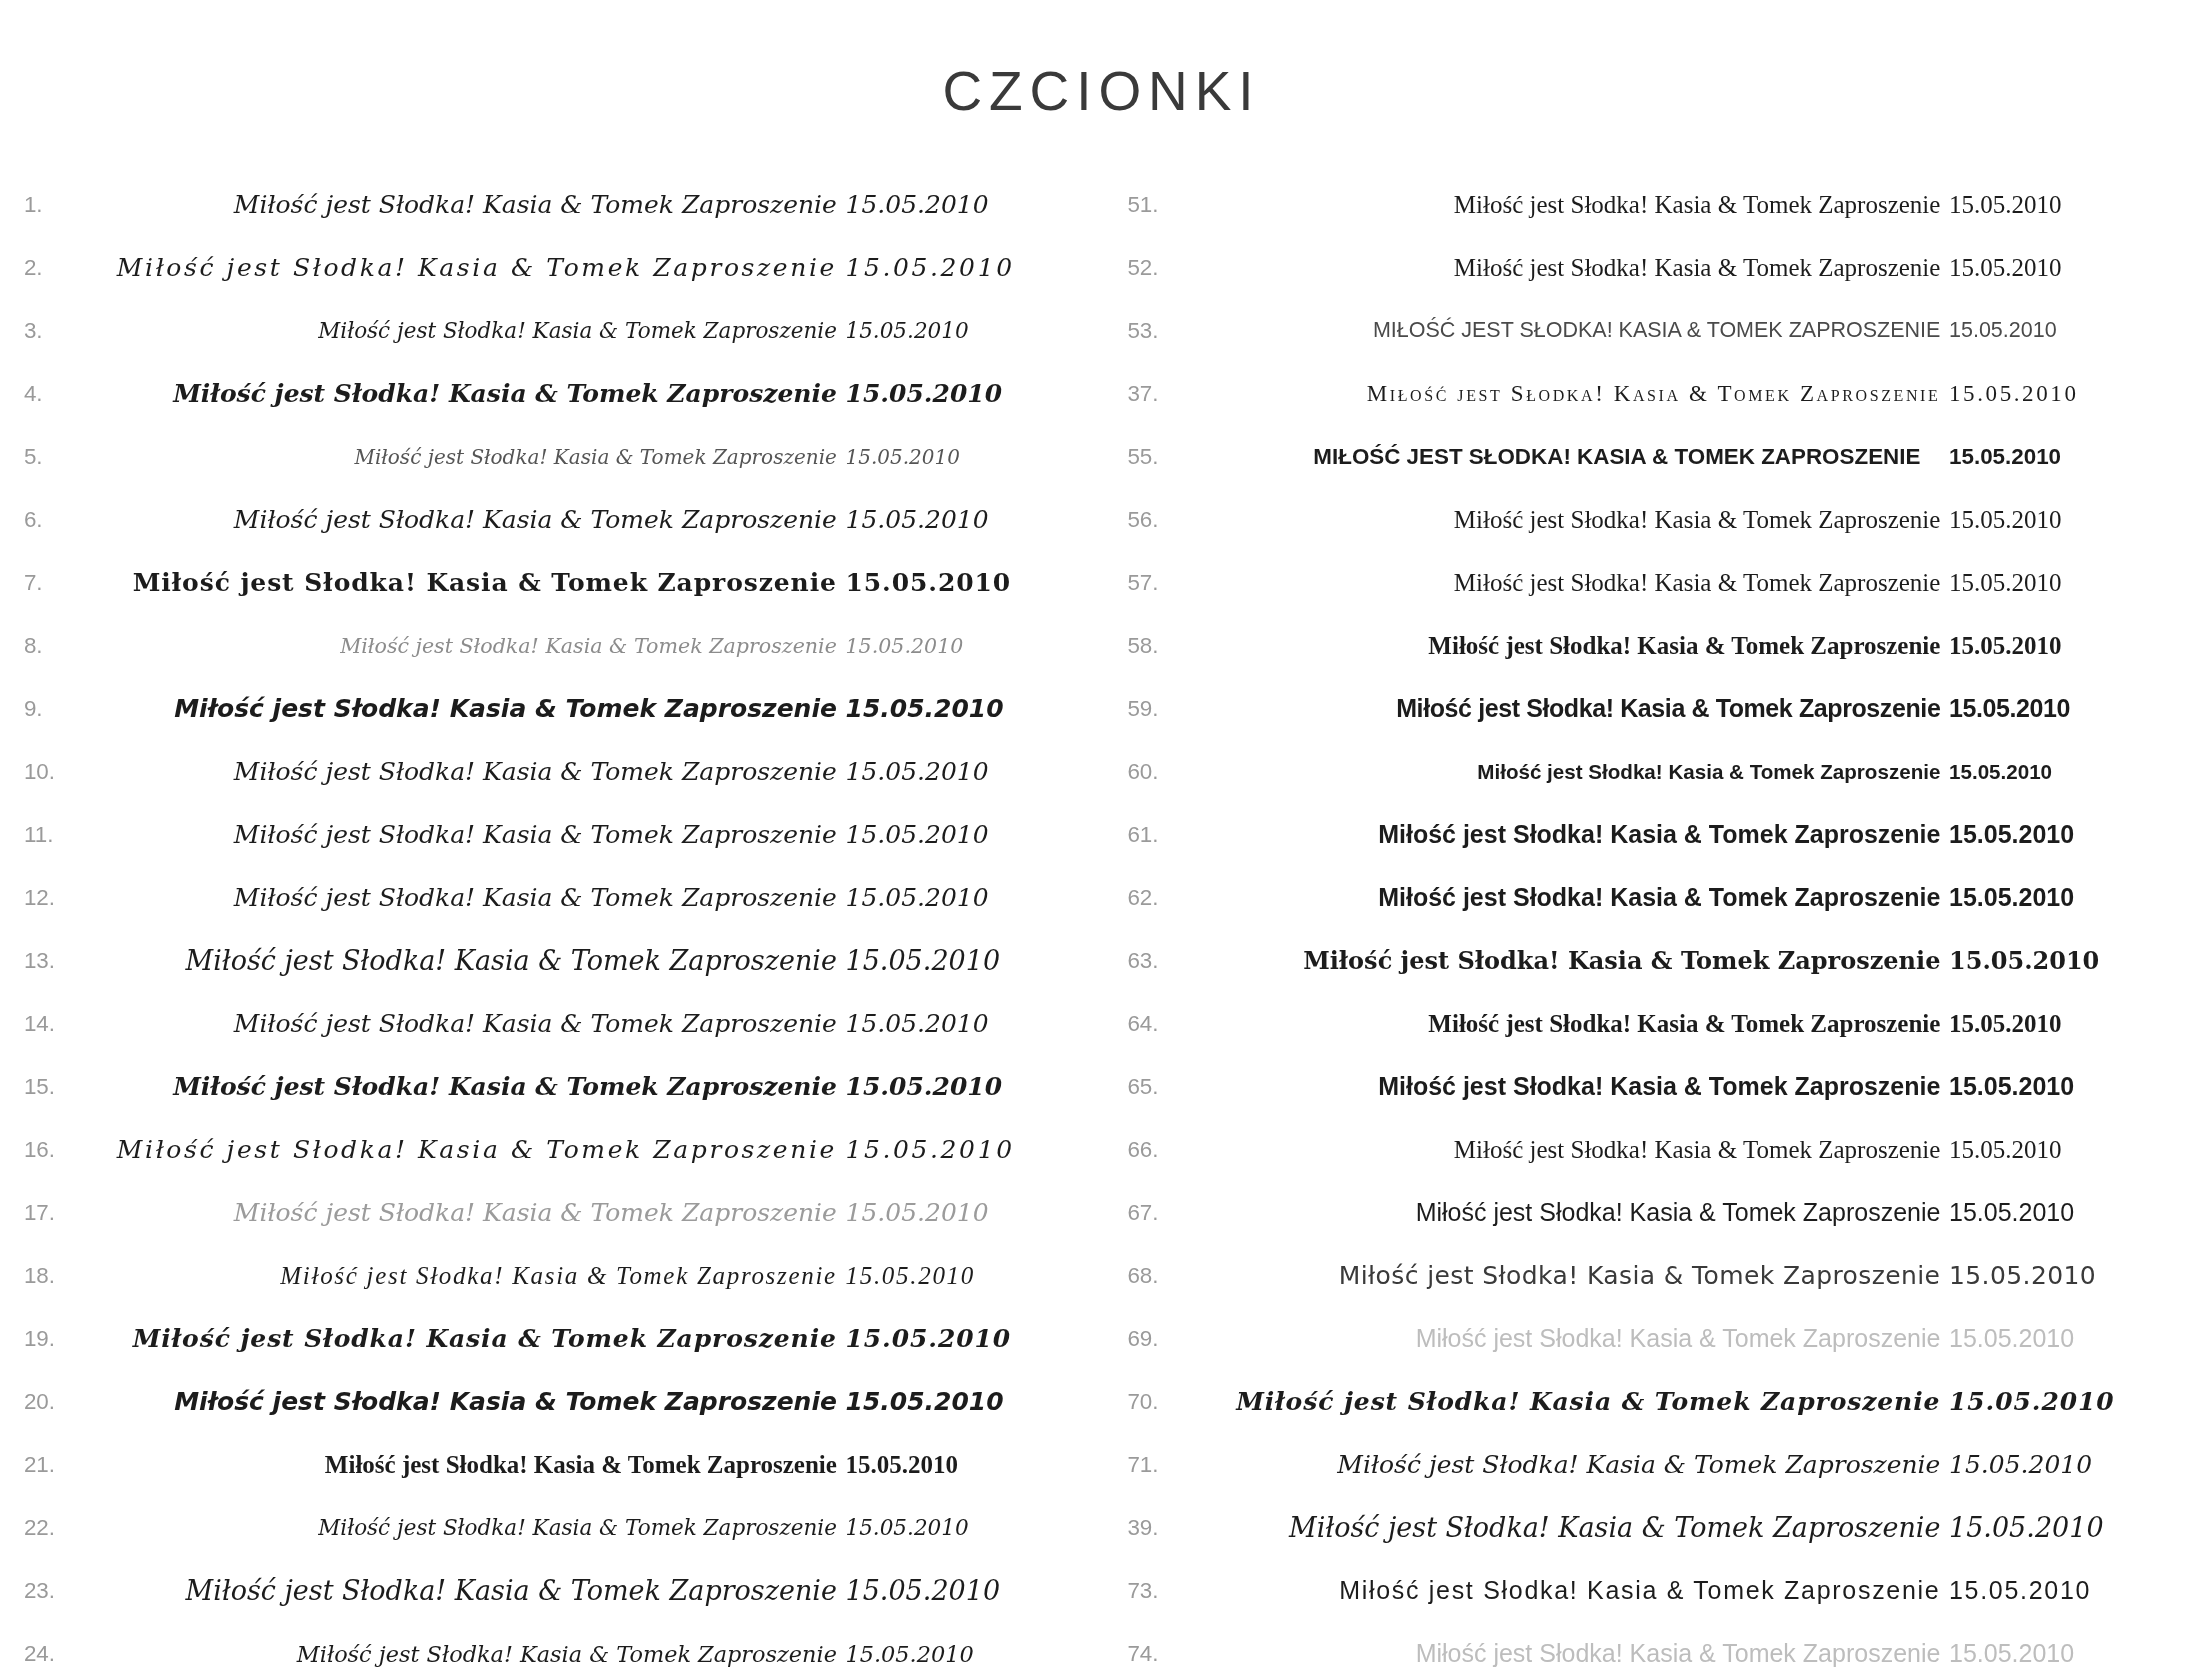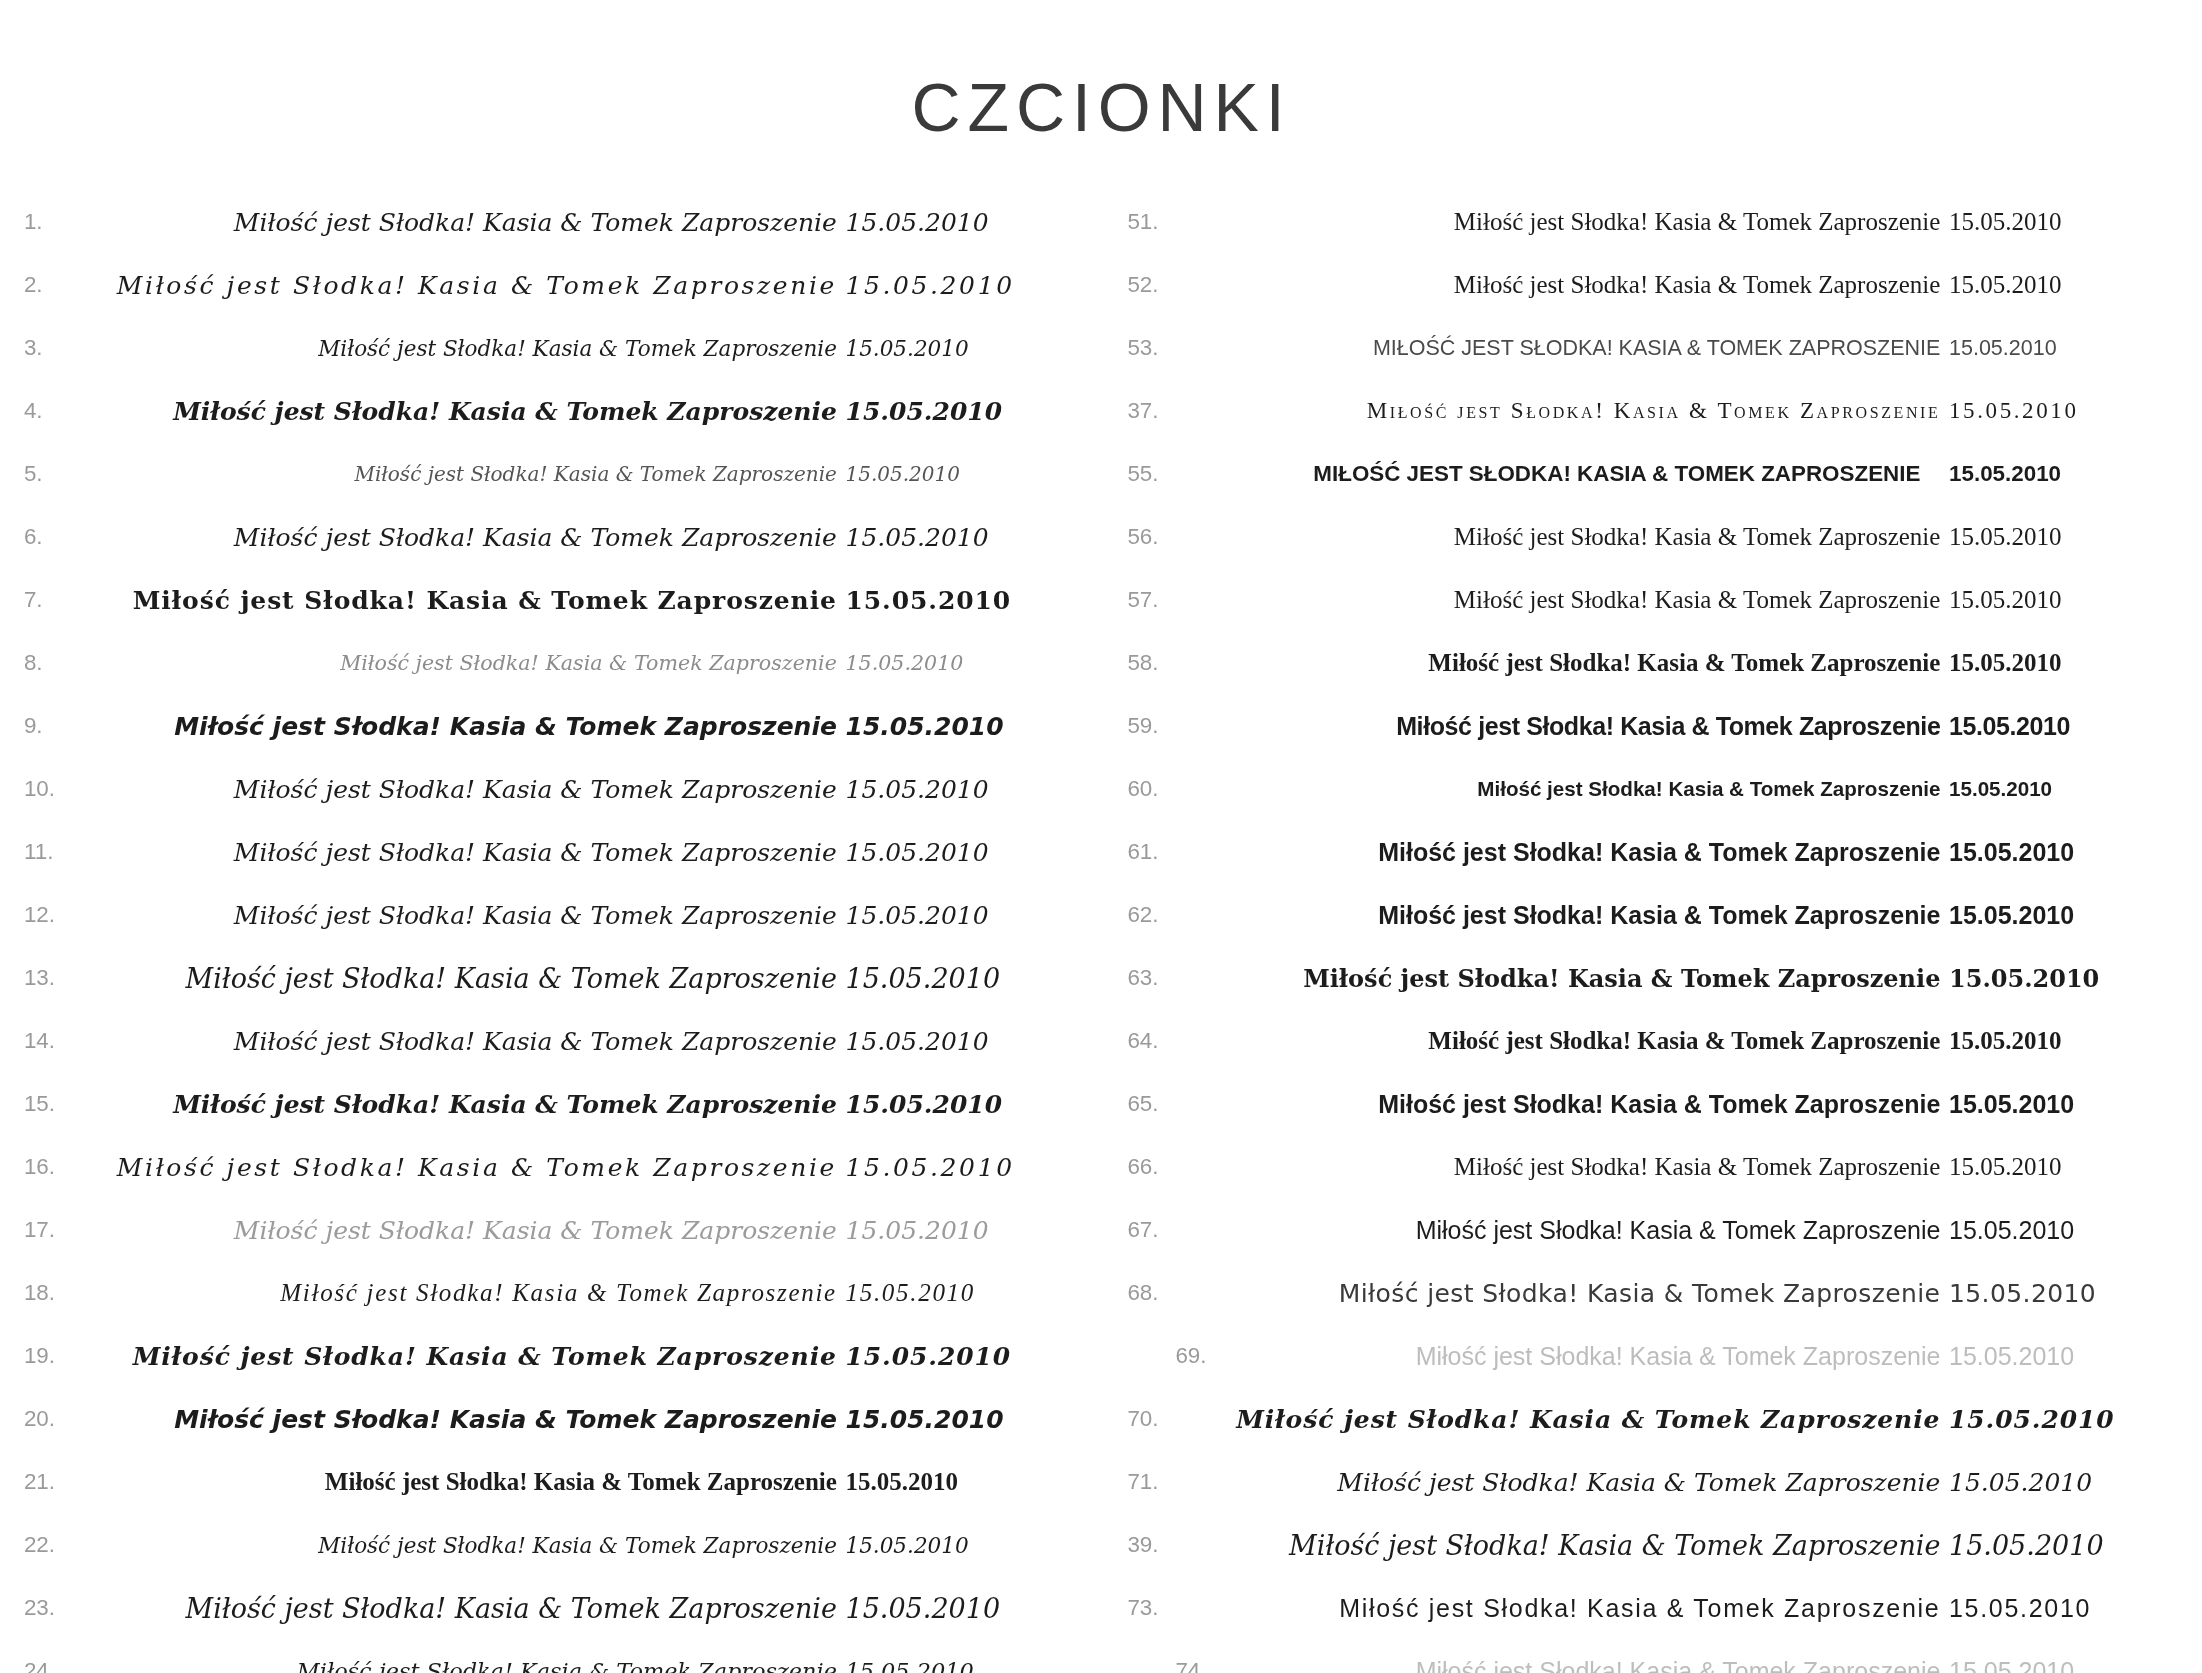--- a/index.html
+++ b/index.html
@@ -3,21 +3,21 @@
 <meta charset="utf-8">
 <style>
   html,body{margin:0;padding:0;background:#ffffff;}
   body{
     width:2203px;height:1673px;overflow:hidden;
     font-family:"Liberation Serif", serif;color:#1c1c1c;
   }
   .page-title{
     text-align:center;padding-top:22.4px;height:72px;
     font-family:"Liberation Sans", sans-serif;
-    font-size:68px;letter-spacing:6.9px;color:#3a3a3a;font-weight:normal;
+    font-size:55px;letter-spacing:6.9px;color:#3a3a3a;font-weight:normal;
   }
   .columns{
     display:grid;grid-template-columns:1fr 1fr;
     column-gap:60px;padding:5.2px 39px 0 17px;
   }
   .row{
     height:63px;display:grid;grid-template-columns:62px 1fr 215px;
     align-items:center;font-size:25px;
   }
   .row-number{
@@ -49,21 +49,21 @@
   .f-serifSp  {font-family:"Liberation Serif",serif;font-style:italic;letter-spacing:1.7px;}
   .f-capsCond {font-family:"Liberation Sans",sans-serif;font-size:21.5px;color:#4a4a4a;letter-spacing:0;}
   .f-smallcapsLs{font-family:"Liberation Serif",serif;font-variant:small-caps;letter-spacing:2.6px;font-size:23px;}
   .f-capsB    {font-family:"Liberation Sans",sans-serif;font-weight:bold;font-size:22.4px;gap:20px;}
   .f-condB    {font-family:"Liberation Sans",sans-serif;font-weight:bold;letter-spacing:-0.4px;}
   .f-sans     {font-family:"Liberation Sans",sans-serif;}
   .f-sansB    {font-family:"Liberation Sans",sans-serif;font-weight:bold;}
   .f-sansSmB  {font-family:"Liberation Sans",sans-serif;font-weight:bold;font-size:20.6px;}
   .f-sansLs   {font-family:"Liberation Sans",sans-serif;letter-spacing:1.7px;}
   .f-sansRound{font-family:"DejaVu Sans",sans-serif;color:#3a3a3a;letter-spacing:0.4px;}
-  .f-sansLight{font-family:"Liberation Sans",sans-serif;color:#bdbdbd;margin-left:48px;}
+  .f-sansLight{font-family:"Liberation Sans",sans-serif;color:#bdbdbd;}
 </style>
 </head>
 <body>
 
 <h1 class="page-title">CZCIONKI</h1>
 
 <div class="columns">
   <div>
   <div class="row f-it">
     <span class="row-number">1.</span>

